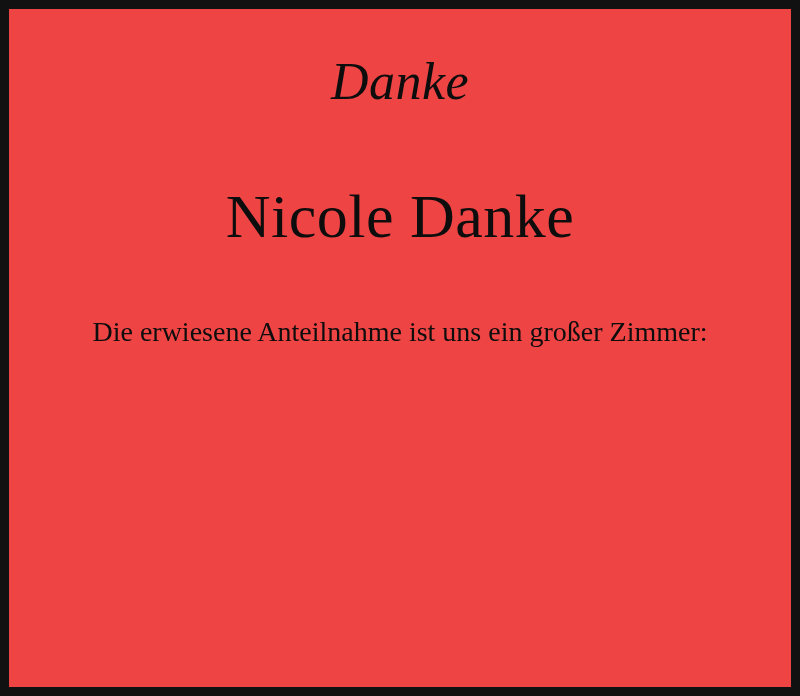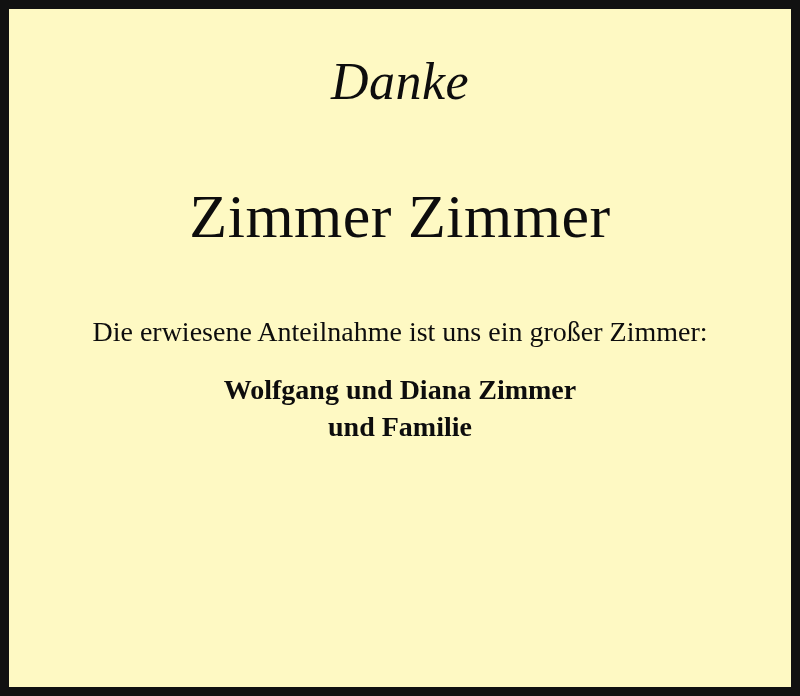--- a/index.html
+++ b/index.html
@@ -11,21 +11,21 @@
     width: 800px;
     height: 696px;
     font-family: "Liberation Serif", serif;
     color: #0d0d0d;
     overflow: hidden;
   }
   .notice-card {
     box-sizing: border-box;
     width: 800px;
     height: 696px;
-    background: #fef9c3;
+    background: #ef4444;
     border: 9px solid #111111;
     padding: 0;
     display: block;
     position: relative;
   }
   .inner {
     box-sizing: border-box;
     width: 100%;
     height: 100%;
     padding: 46px 34px 26px 34px;
@@ -94,25 +94,21 @@
 </style>
 </head>
 <body>
 
 <div class="notice-card">
   <div class="inner">
 
     <div class="danke">Danke</div>
 
 
-    <div class="name">Zimmer Zimmer</div>
+    <div class="name">Nicole Danke</div>
 
 
     <div class="thanks-text">Die erwiesene Anteilnahme ist uns ein großer Zimmer:</div>
 
-    <div class="signers">
-      <div>Wolfgang und Diana Zimmer</div>
-      <div>und Familie</div>
-    </div>
 
 
   </div>
 </div>
 
 </body></html>

